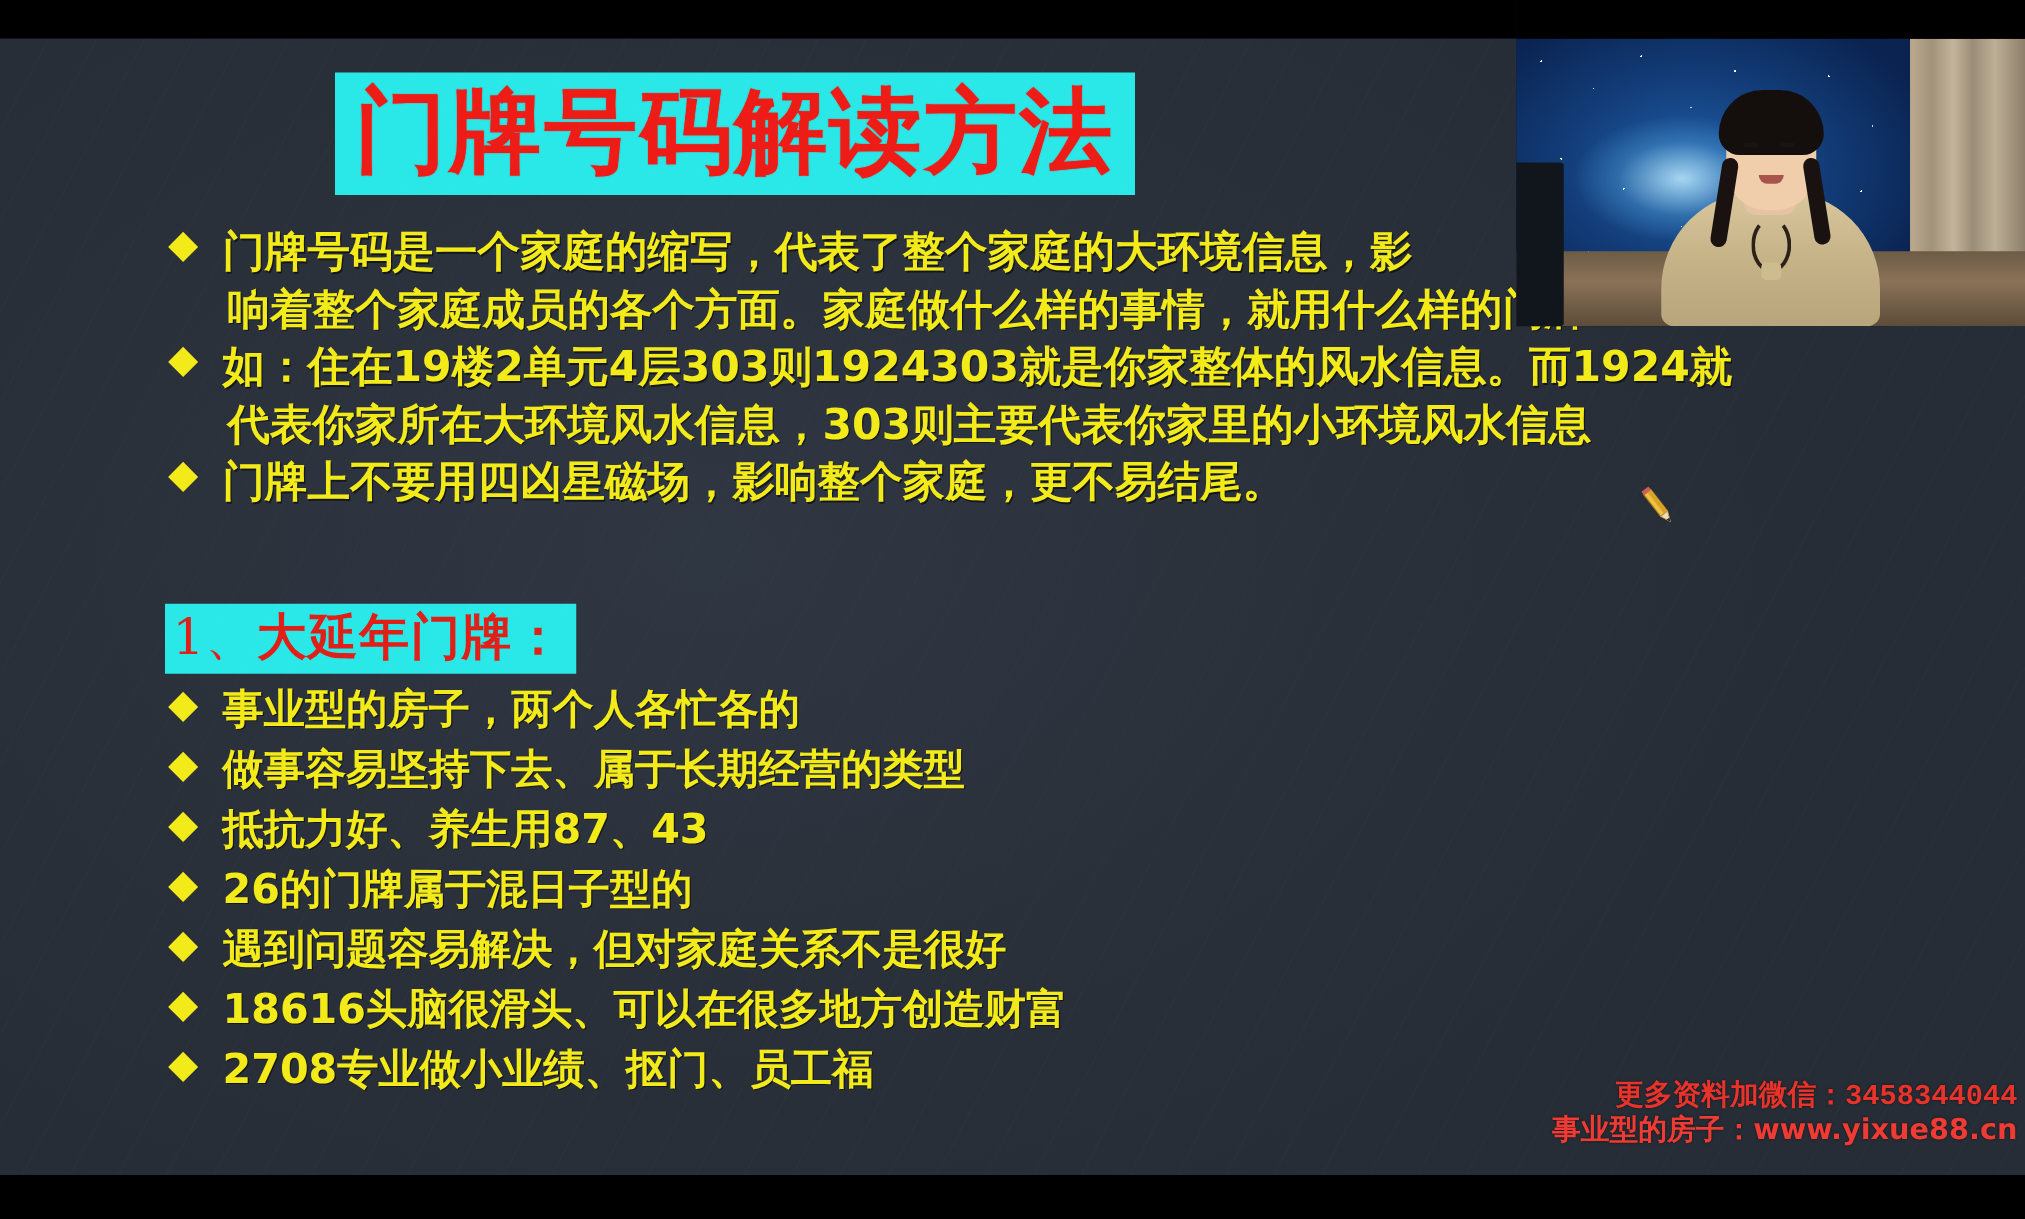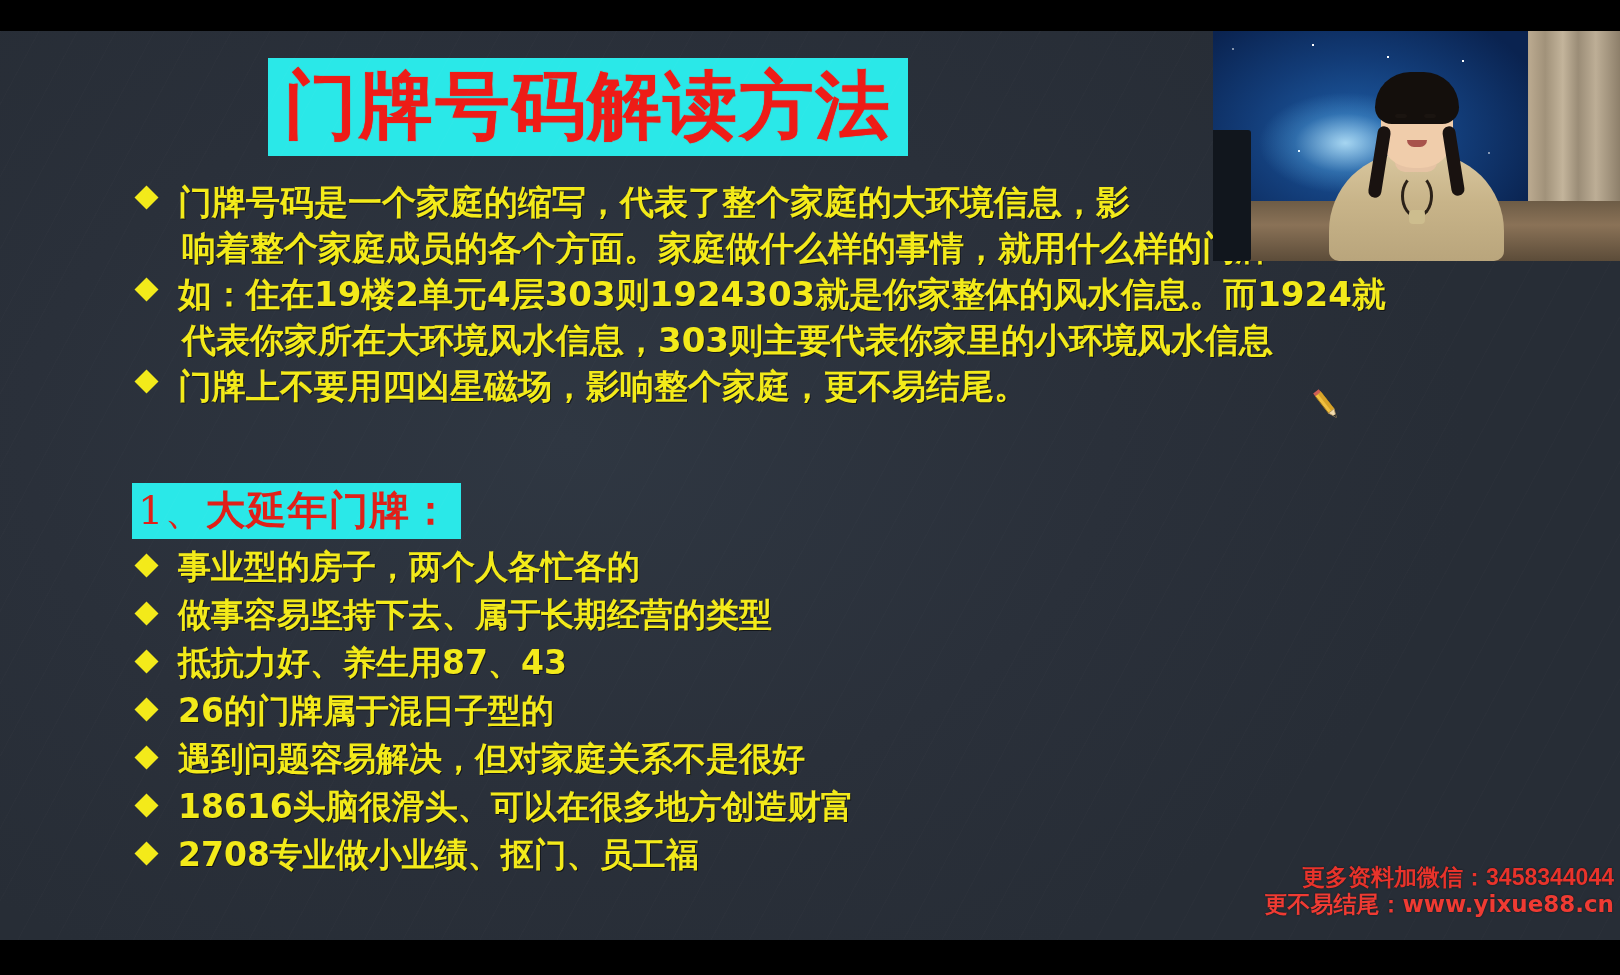--- a/index.html
+++ b/index.html
@@ -209,21 +209,21 @@
   #watermark {
     position:absolute; right:6px; top:833px; text-align:right; z-index:45;
     line-height:1.18;
   }
   #watermark .wm-line {
     color:#e8332b; font-size:23px; font-weight:bold; letter-spacing:0px;
     text-shadow:0 0 2px rgba(0,0,0,0.6);
     white-space:nowrap;
   }
   #watermark .wm2 { color:#ef3b33; }
-  #watermark .wm-num { font-family:Liberation Sans, sans-serif; }
+  #watermark .wm-num { font-family:Liberation Mono, monospace; }
 </style>
 </head>
 <body>
 
 <div id="screen">
 
   <div class="bar-top"></div>
 
   <div id="slide">
 
@@ -294,21 +294,21 @@
           <rect x="20.5" y="6" width="3.5" height="22" fill="#d8a428"></rect>
           <polygon points="17,28 24,28 20.5,36" fill="#f2dcb0" stroke="#b89860" stroke-width="0.7"></polygon>
           <polygon points="19,33 22,33 20.5,36" fill="#2b2b2b"></polygon>
           <rect x="17" y="3" width="7" height="3.4" fill="#cf5f55"></rect>
         </g>
       </svg>
     </div>
 
     <div id="watermark">
       <div class="wm-line wm-num">更多资料加微信：3458344044</div>
-      <div class="wm-line wm2">更不易结尾：www.yixue88.cn</div>
+      <div class="wm-line wm2">事业型的房子：www.yixue88.cn</div>
     </div>
 
   </div>
 
   <div id="pip">
     <div class="pip-black"></div>
     <div class="curtain"></div>
     <div class="starfield"></div>
     <div class="stars"></div>
     <div class="deskline"></div>

